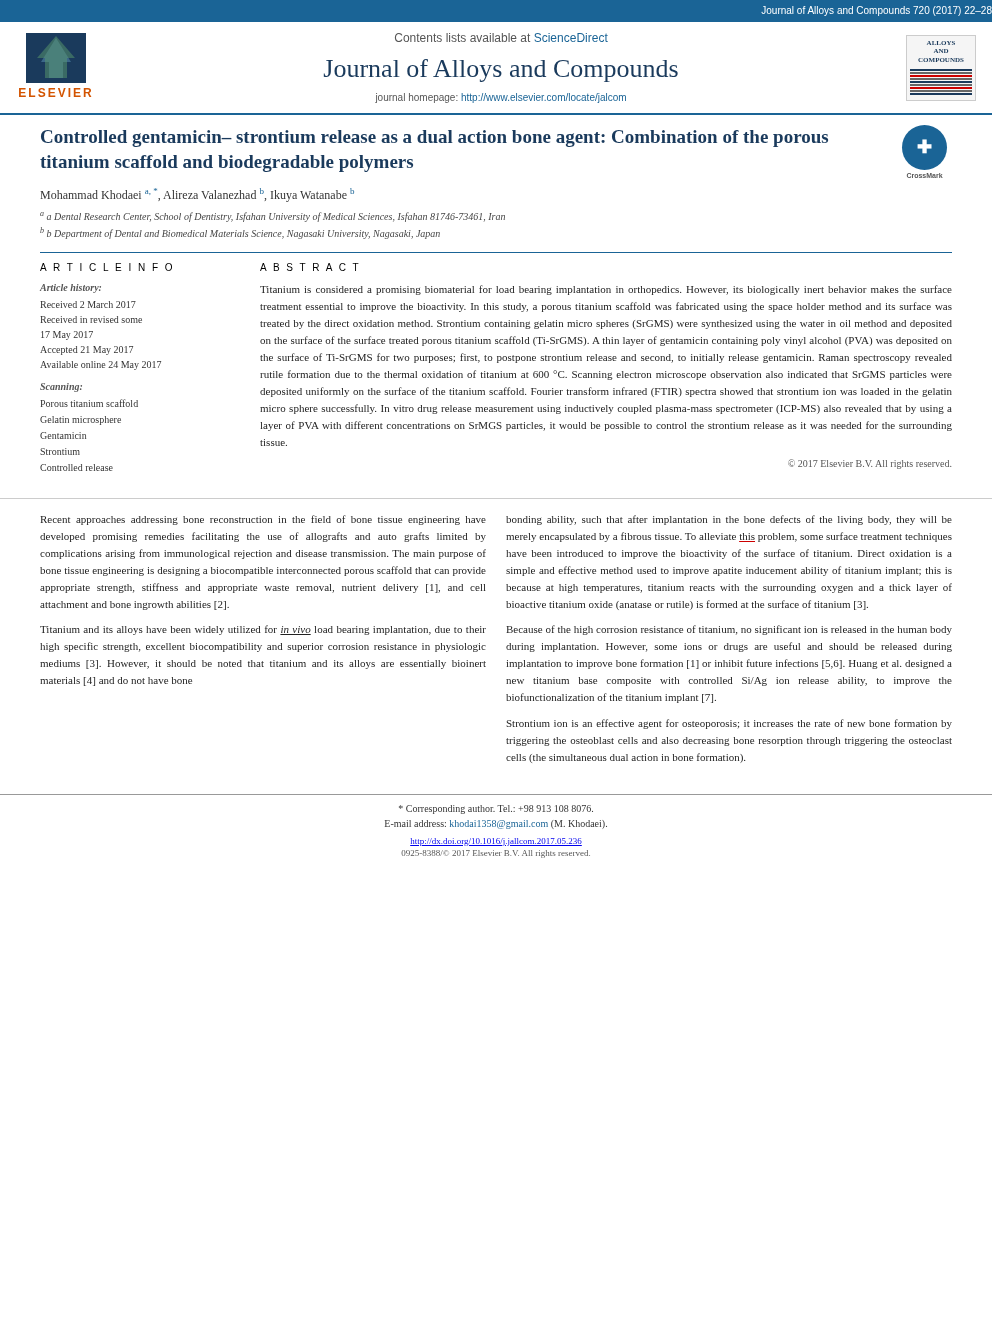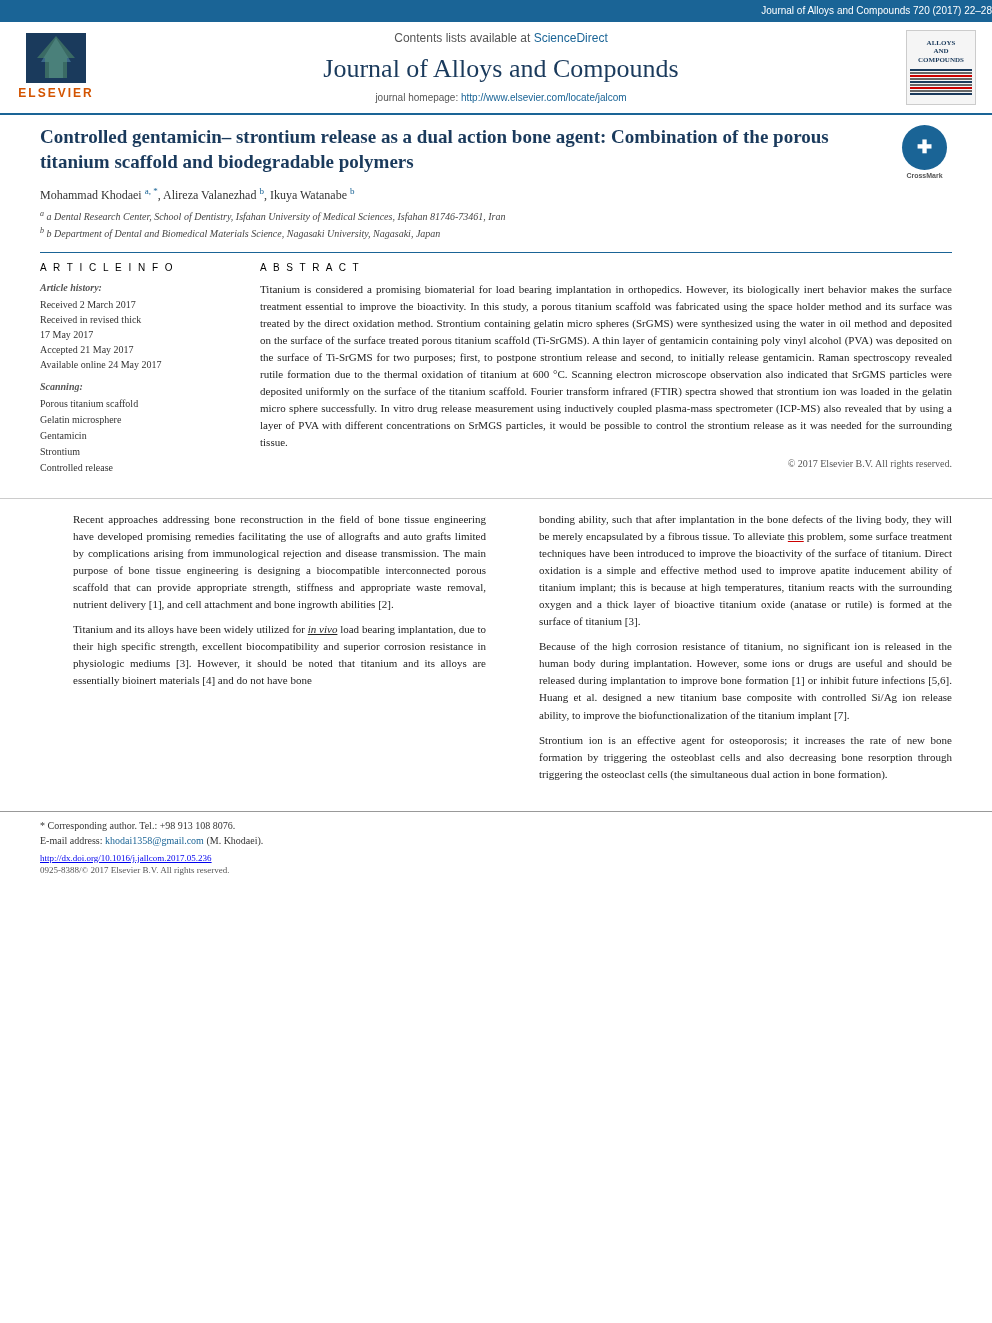--- a/index.html
+++ b/index.html
@@ -77,21 +77,21 @@
     .elsevier-text {
       font-size: 12px;
       color: #d35400;
       font-weight: bold;
       font-family: Arial, sans-serif;
       letter-spacing: 2px;
       margin-top: 2px;
     }
     .journal-thumbnail {
       width: 70px;
-      height: 75px;
+      height: 66px;
       border: 1px solid #ccc;
       display: flex;
       flex-direction: column;
       align-items: center;
       justify-content: center;
       font-size: 7px;
       color: #333;
       background: #f5f5f5;
       padding: 3px;
       text-align: center;
@@ -263,31 +263,31 @@
     .two-col-body {
       display: flex;
       gap: 20px;
     }
     .body-col {
       flex: 1;
       font-size: 11px;
       line-height: 1.55;
       text-align: justify;
       color: #222;
-      margin-left: 33px;
     }
     .body-col p {
       margin-bottom: 8px;
     }
     .body-col .italic { font-style: italic; text-decoration: underline; }
     .footnote-section {
       padding: 0 40px;
       border-top: 1px solid #999;
       margin-top: 20px;
       padding-top: 6px;
+      text-align: center;
     }
     .footnote-line {
       font-size: 10px;
       color: #333;
       line-height: 1.5;
     }
     .footnote-line a {
       color: #1a6496;
       text-decoration: none;
     }
@@ -378,21 +378,21 @@
   </div>
 
   <div class="two-col-section">
 
     <div class="article-info-col">
       <div class="section-heading">A R T I C L E   I N F O</div>
 
       <div class="article-history">
         <div class="history-label">Article history:</div>
         <div class="history-item">Received 2 March 2017</div>
-        <div class="history-item">Received in revised thick</div>
+        <div class="history-item">Received in revised some</div>
         <div class="history-item">17 May 2017</div>
         <div class="history-item">Accepted 21 May 2017</div>
         <div class="history-item">Available online 24 May 2017</div>
       </div>
 
       <div class="keywords-section">
         <div class="keywords-label">Scanning:</div>
         <div class="keyword-item">Porous titanium scaffold</div>
         <div class="keyword-item">Gelatin microsphere</div>
         <div class="keyword-item">Gentamicin</div>

